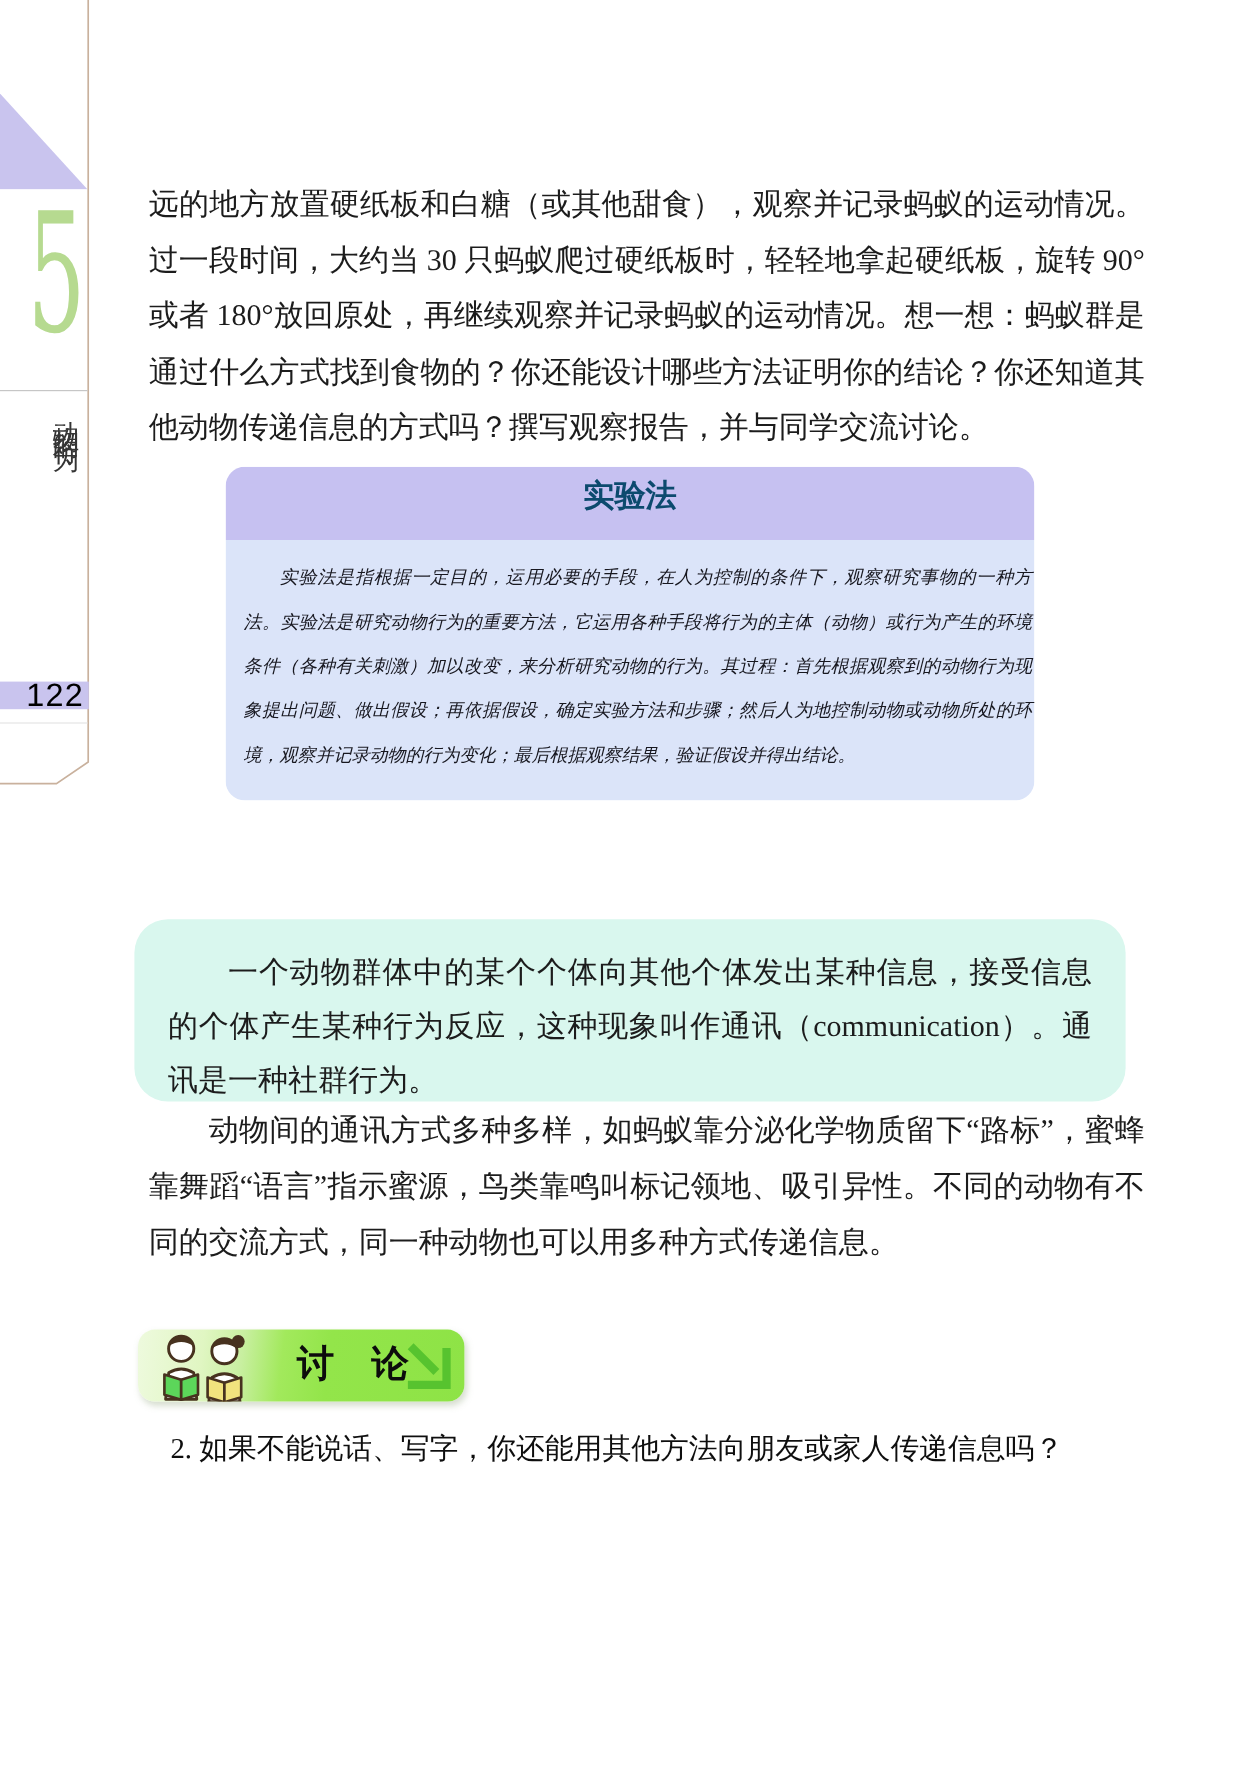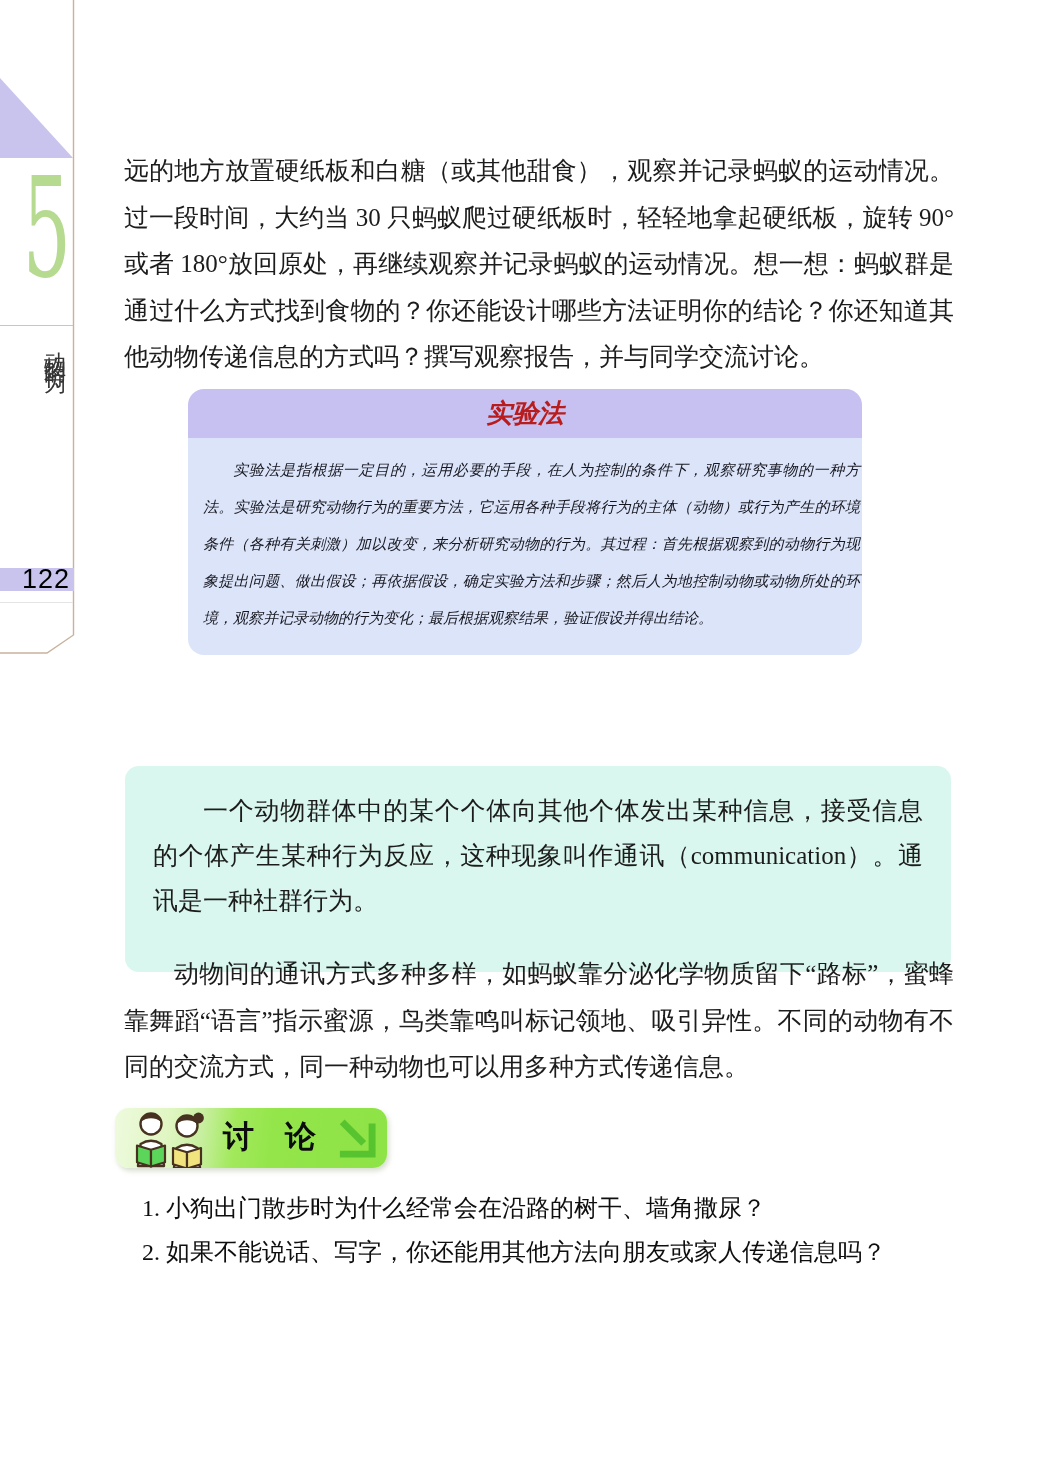--- a/index.html
+++ b/index.html
@@ -69,63 +69,63 @@
   .content{position:absolute;left:110px;top:0;width:830px;}
   .para{
     position:absolute;left:0;width:830px;
     font-size:25px;line-height:46.5px;
     text-align:justify;
     color:var(--c-text);
     margin-left:14px;
   }
   .para.indent{text-indent:2em;}
   #paragraph1{top:148px;}
-  #paragraph2{top:951px;}
+  #paragraph2{top:920px;}
   
   .method-box{
     position:absolute;left:78px;top:389px;width:674px;
     border-radius:16px;overflow:hidden;
   }
   .method-header{
     background:var(--c-method_header_bg);
-    height:49px;line-height:49px;
+    height:61px;line-height:49px;
     text-align:center;
     font-family:"Liberation Sans","DejaVu Sans",sans-serif;
-    font-weight:bold;font-size:26px;color:#b91c1c;font-style:italic;
+    font-weight:bold;font-size:26px;color:#0c4a6e;
   }
   .method-body{
     background:var(--c-method_body_bg);
     padding:14px 2px 18px 15px;
     font-style:italic;
     font-size:15px;line-height:37px;
     text-indent:2em;text-align:justify;
     color:#17171f;
   }
   
   .definition-box{
-    position:absolute;left:2px;top:766px;width:826px;height:206px;
+    position:absolute;left:2px;top:766px;width:826px;height:152px;
     background:var(--c-definition_bg);
-    border-radius:14px;
+    border-radius:28px;
     padding:22px 28px 0 28px;
     font-size:25px;line-height:45px;
-    text-indent:2em;text-align:justify;margin-left:13px;
+    text-indent:2em;text-align:justify;
   }
   
   .discussion-banner{
     position:absolute;left:5px;top:1108px;width:272px;height:60px;
     border-radius:14px;
     background:linear-gradient(97deg,
       var(--c-banner_light) 0%, #e0f6c2 20%, #c8efa0 32%,
       #a2e95c 44%, var(--c-banner_green) 58%, #8ee346 100%);
     box-shadow:2px 3px 5px rgba(140,160,120,.35);
   }
   .kids-icon{position:absolute;left:10px;top:2px;}
   .discussion-title{
-    position:absolute;left:108px;top:0;width:118px;height:60px;
-    line-height:58px;text-align:left;
+    position:absolute;left:120px;top:0;width:118px;height:60px;
+    line-height:58px;text-align:center;
     font-family:"Liberation Sans","DejaVu Sans",sans-serif;
     font-weight:bold;font-size:31px;color:#0c0c0c;
   }
   .arrow-icon{position:absolute;right:8px;top:7px;}
   
   .questions{
     position:absolute;left:0;top:1186px;width:830px;
     font-size:24px;line-height:44px;color:#0e0e0e;
   }
   .question-item{padding-left:32px;}
@@ -184,18 +184,17 @@
 
       <div class="discussion-title">讨　论</div>
 
       <svg class="arrow-icon" width="46" height="46" viewBox="0 0 60 60">
         <path d="M12,9 L40,37" stroke="#57c32f" stroke-width="9" fill="none"></path>
         <path d="M9,51 H51 V11" stroke="#57c32f" stroke-width="9" fill="none"></path>
       </svg>
     </div>
 
     <div class="questions">
-      <div class="question-item">1. 小狗出门散步时为什么经常会在沿路的树干、墙角撒尿？</div>
       <div class="question-item">2. 如果不能说话、写字，你还能用其他方法向朋友或家人传递信息吗？</div>
     </div>
 
   </div>
 </div>
 
 </body></html>

